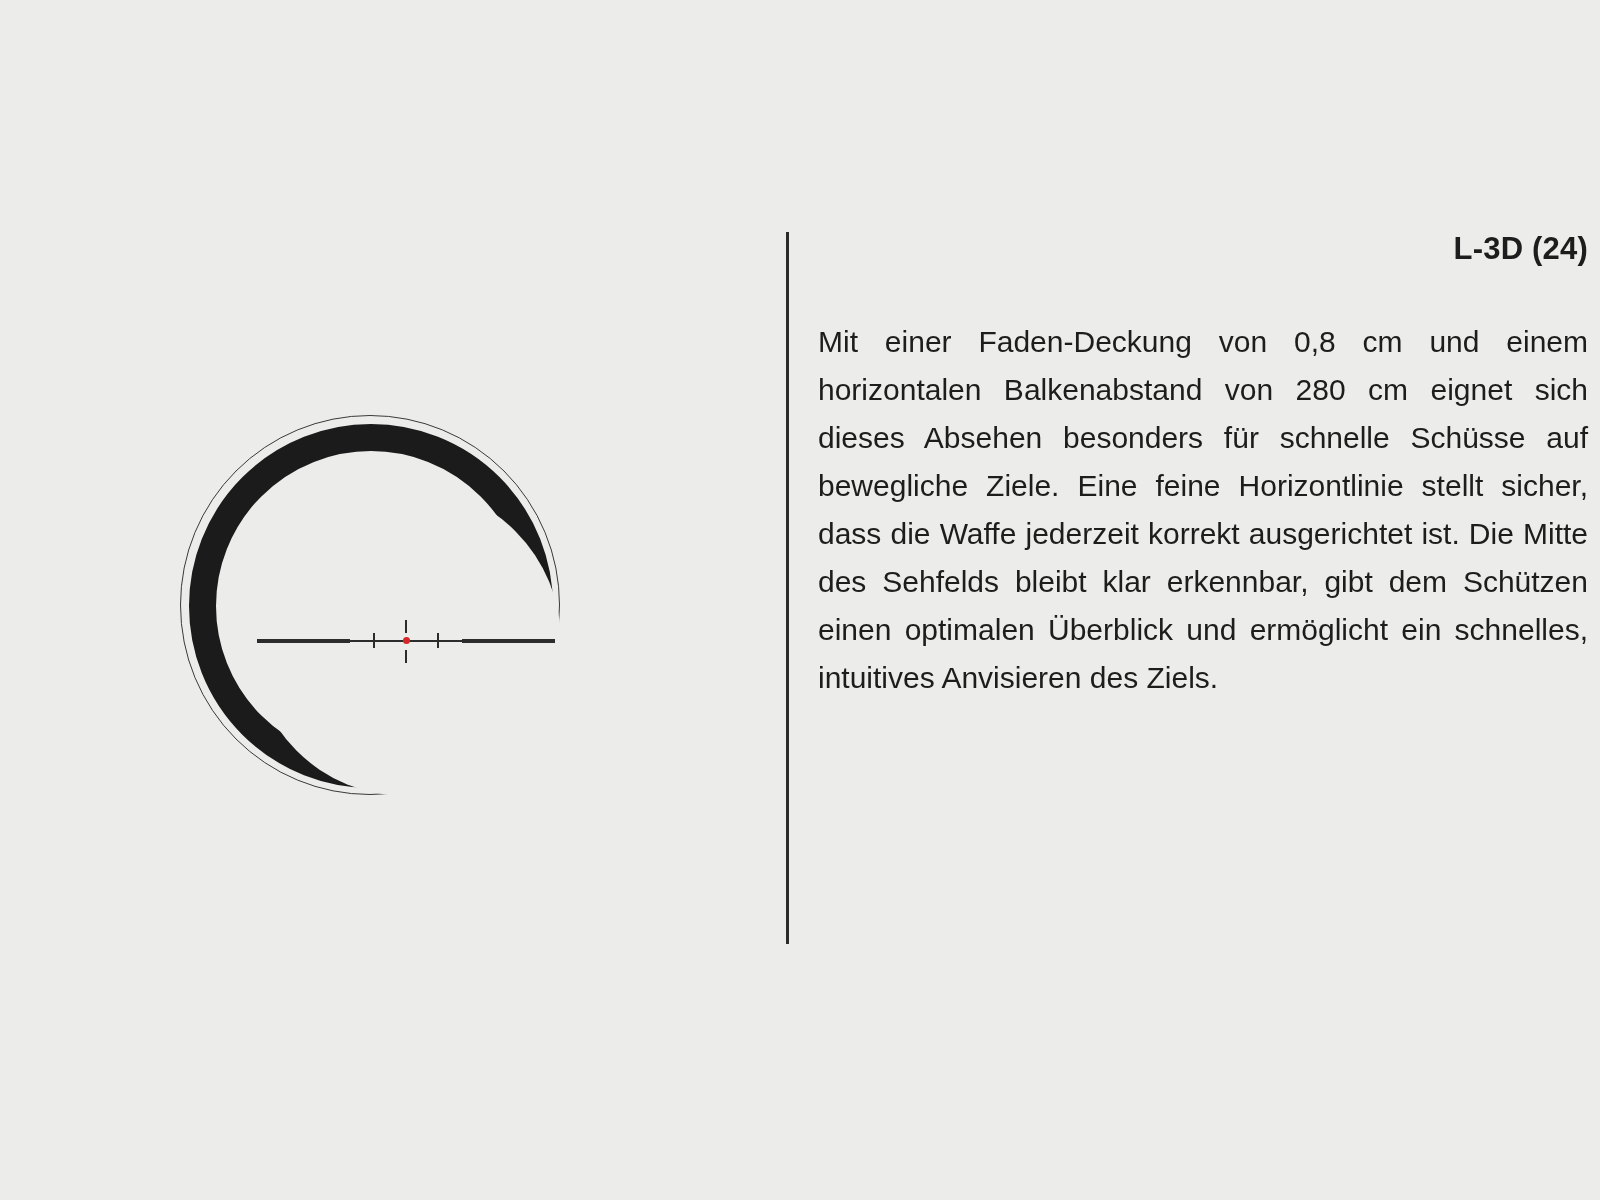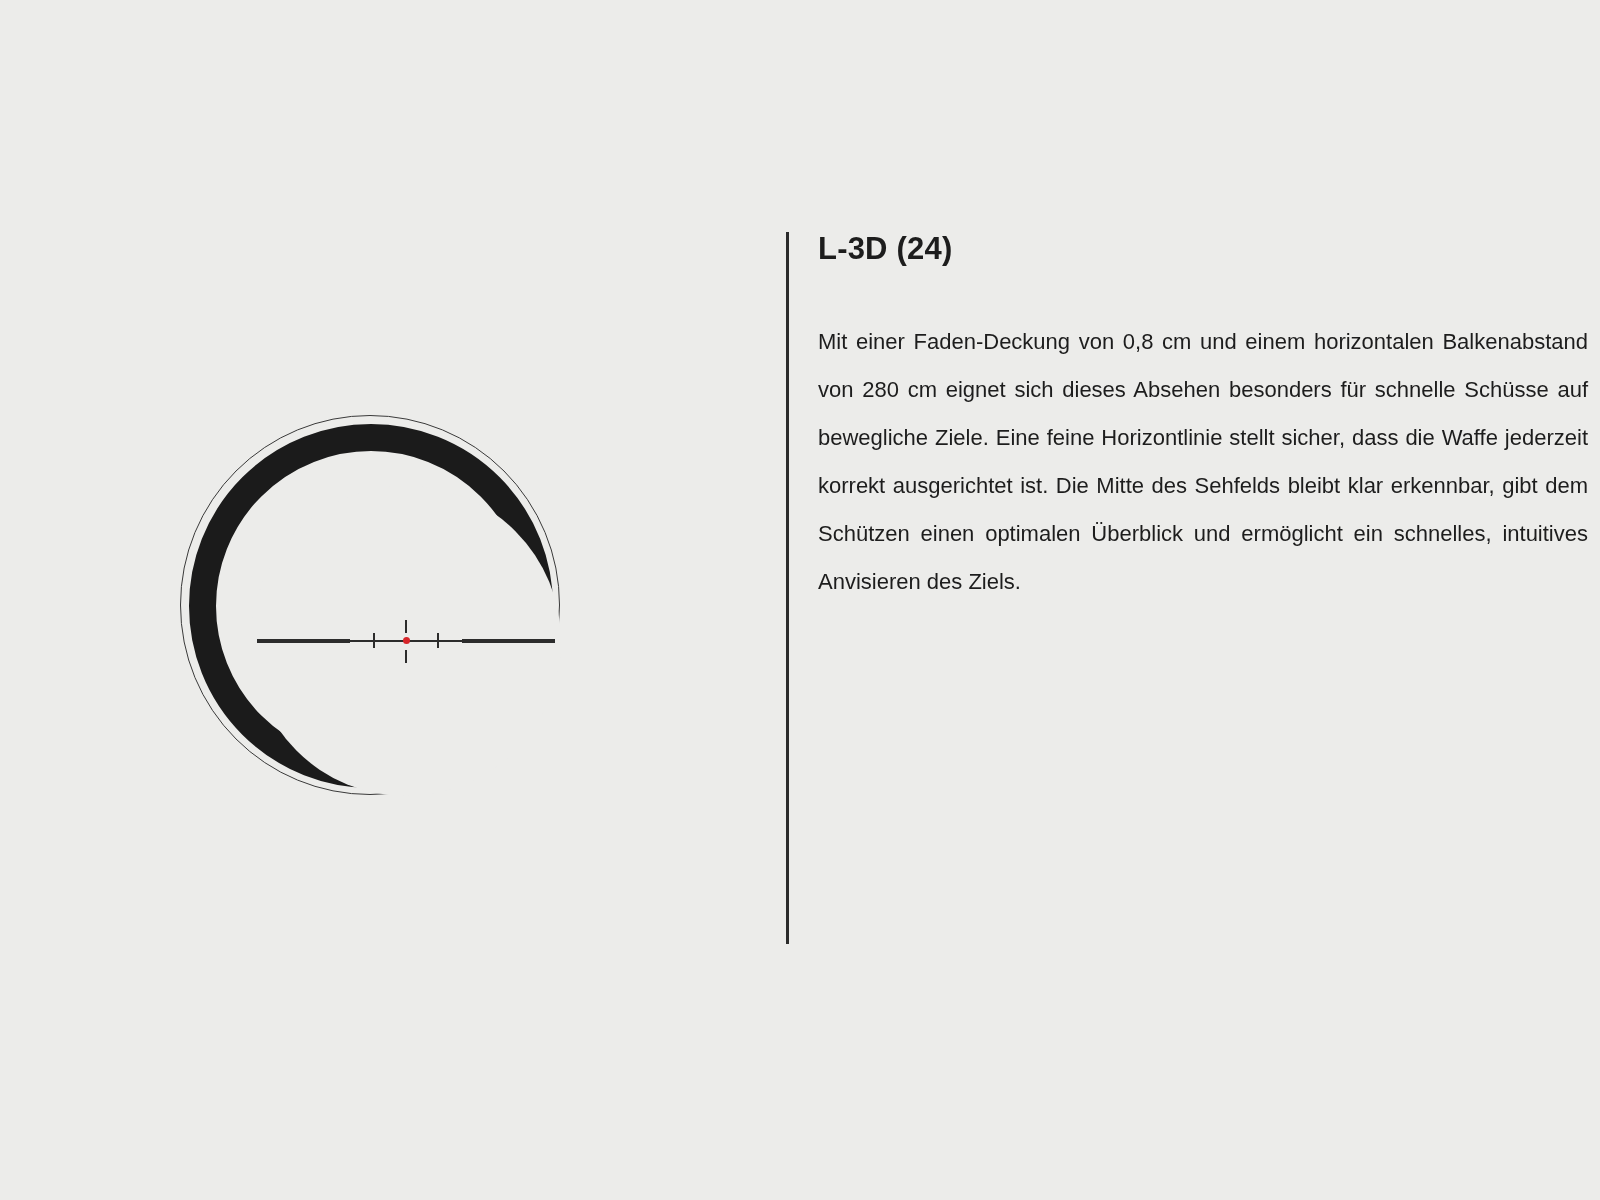--- a/index.html
+++ b/index.html
@@ -132,23 +132,24 @@
     top: 232px;
     width: 770px;
   }
   .title {
     font-size: 31px;
     font-weight: bold;
     color: #1d1d1d;
     letter-spacing: 0.2px;
     margin: 0 0 52px 0;
     line-height: 1.1;
+    text-align: right;
   }
   .body-text {
-    font-size: 22px;
+    font-size: 30px;
     line-height: 48px;
     color: #1d1d1d;
     text-align: justify;
     text-justify: inter-word;
     margin: 0;
   }
   .body-text.last-para {
     margin-top: 48px;
     text-align: left;
   }

